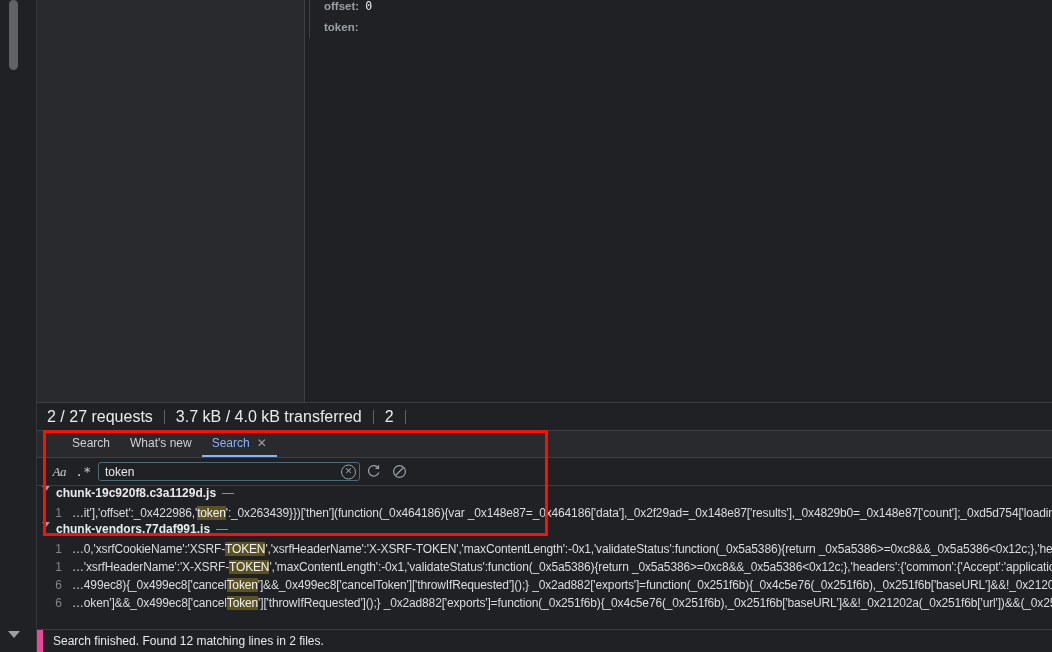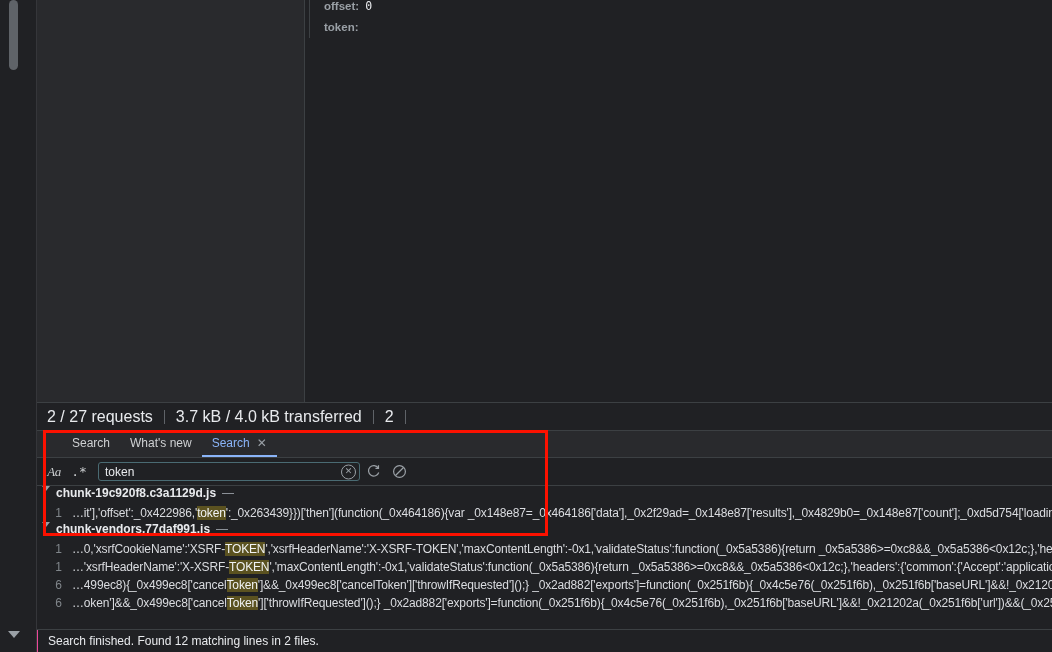--- a/index.html
+++ b/index.html
@@ -156,21 +156,21 @@
   
   .search-toolbar {
     height: 27px;
     display: flex; align-items: center;
     background: #202124;
     border-bottom: 1px solid #3c4043;
     padding-left: 6px;
   }
   .tool-btn {
     width: 24px; height: 22px;
-    display: flex; align-items: center; justify-content: center;
+    display: flex; align-items: center; justify-content: flex-end;
     color: #9aa0a6;
     font-size: 12px;
     margin-right: 1px;
     border-radius: 2px;
   }
   .ic-matchcase {
     font-family: "Liberation Serif", serif;
     font-size: 13px;
     font-style: italic;
     color: #c9ccce;
@@ -294,21 +294,21 @@
   }
   .bottom-status .caret i {
     width: 0; height: 0;
     border-left: 5px solid transparent;
     border-right: 5px solid transparent;
     border-top: 6px solid #c9ccce;
     display: block;
   }
   .bottom-status .msg {
     padding-left: 10px;
-    border-left: 2px solid #ec4899;
+    border-left: 7px solid #ec4899;
     line-height: 22px;
     height: 22px;
   }
 
   
   .red-box {
     position: absolute;
     left: 43px; top: 430px;
     width: 505px; height: 106px;
     border: 3px solid #fc1100;

